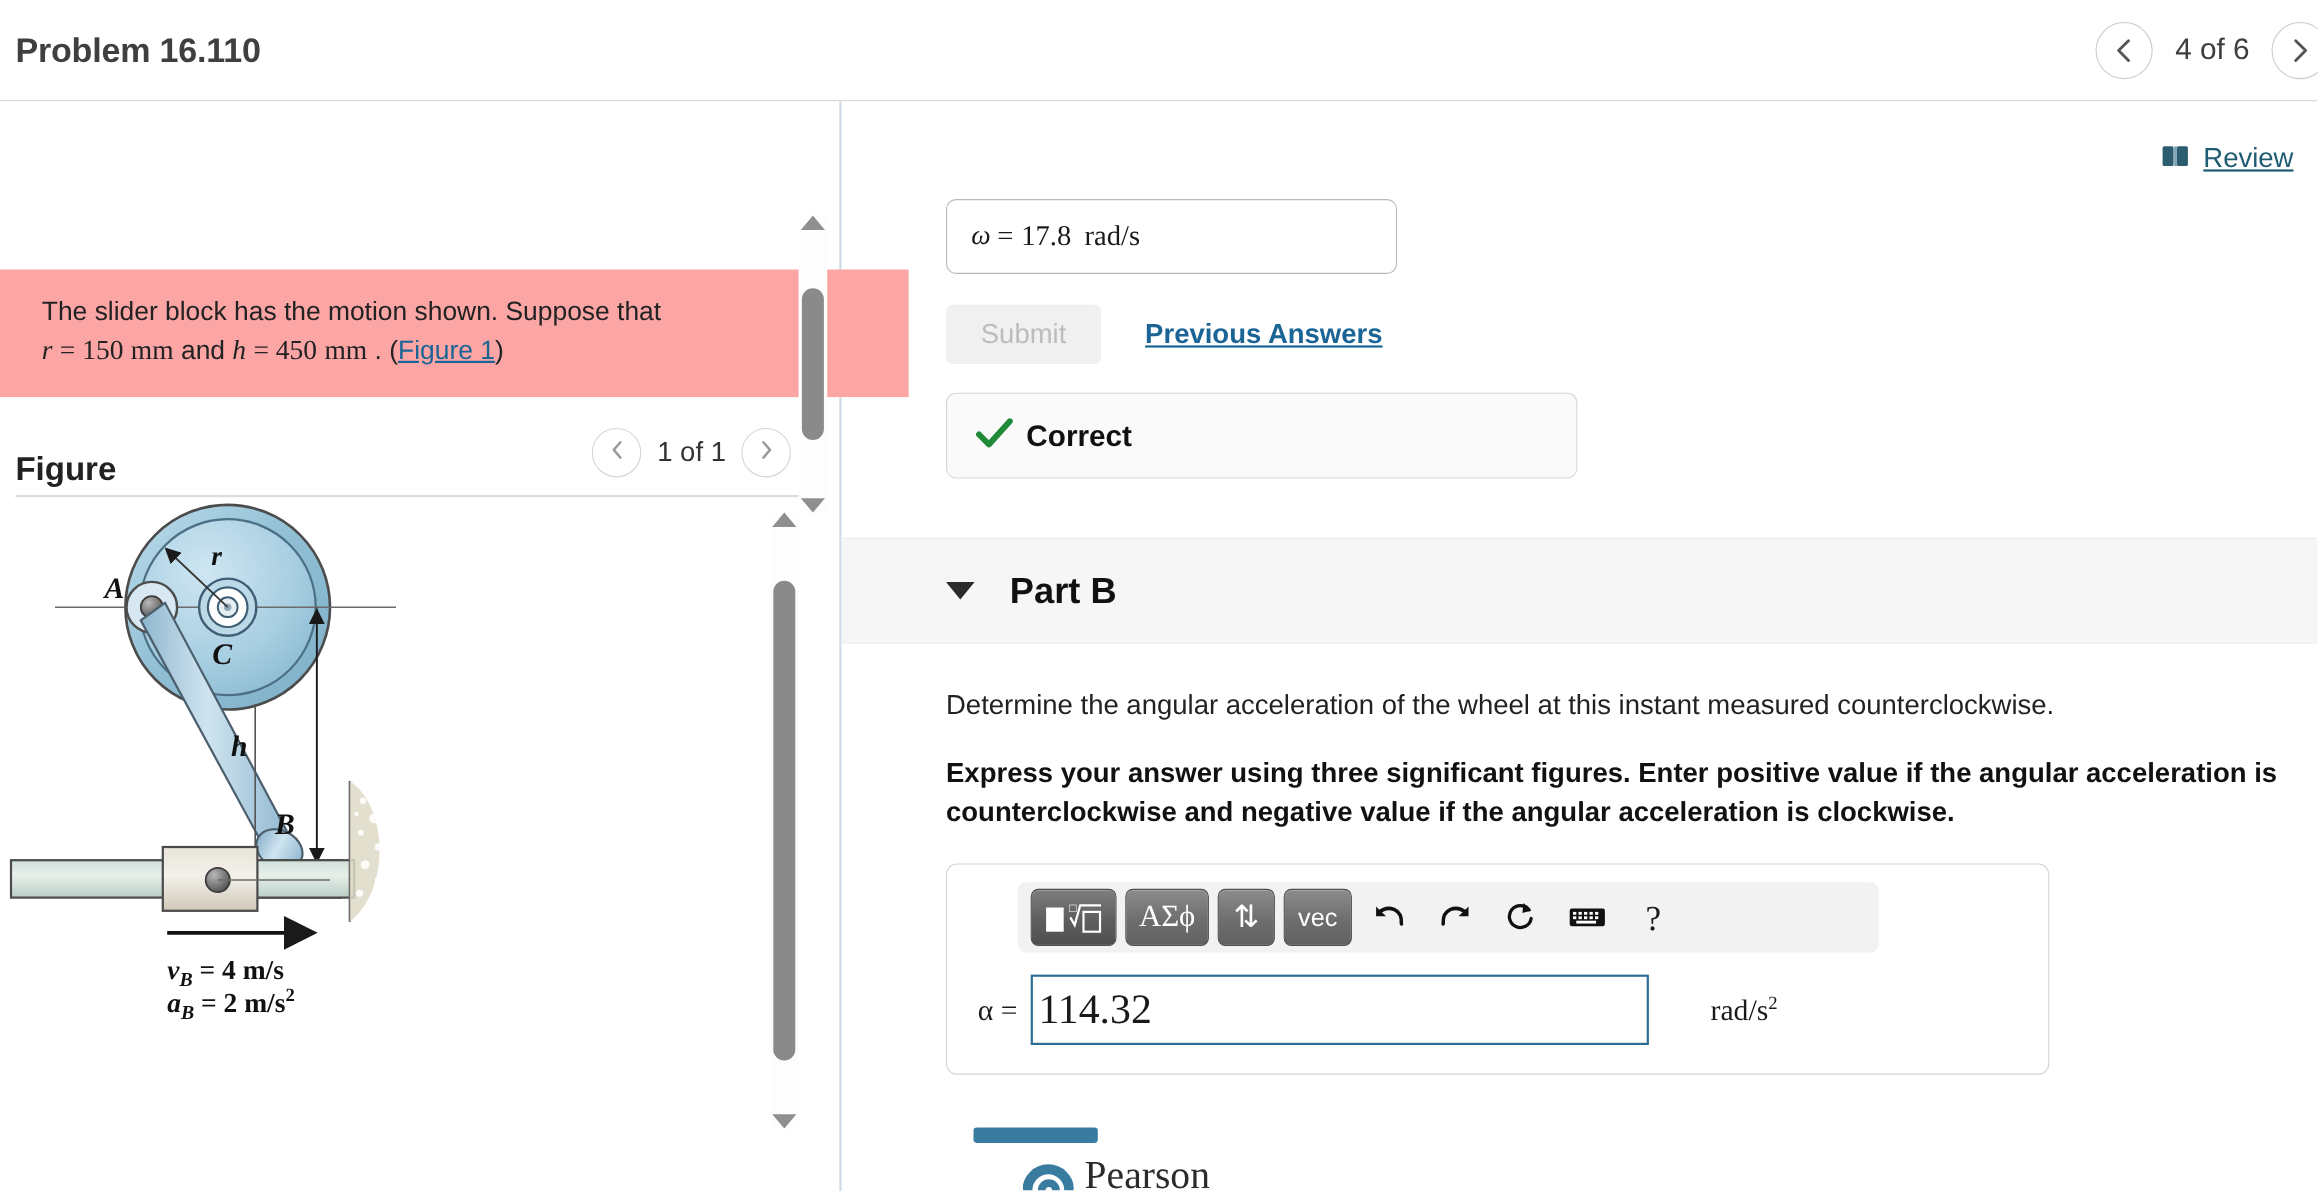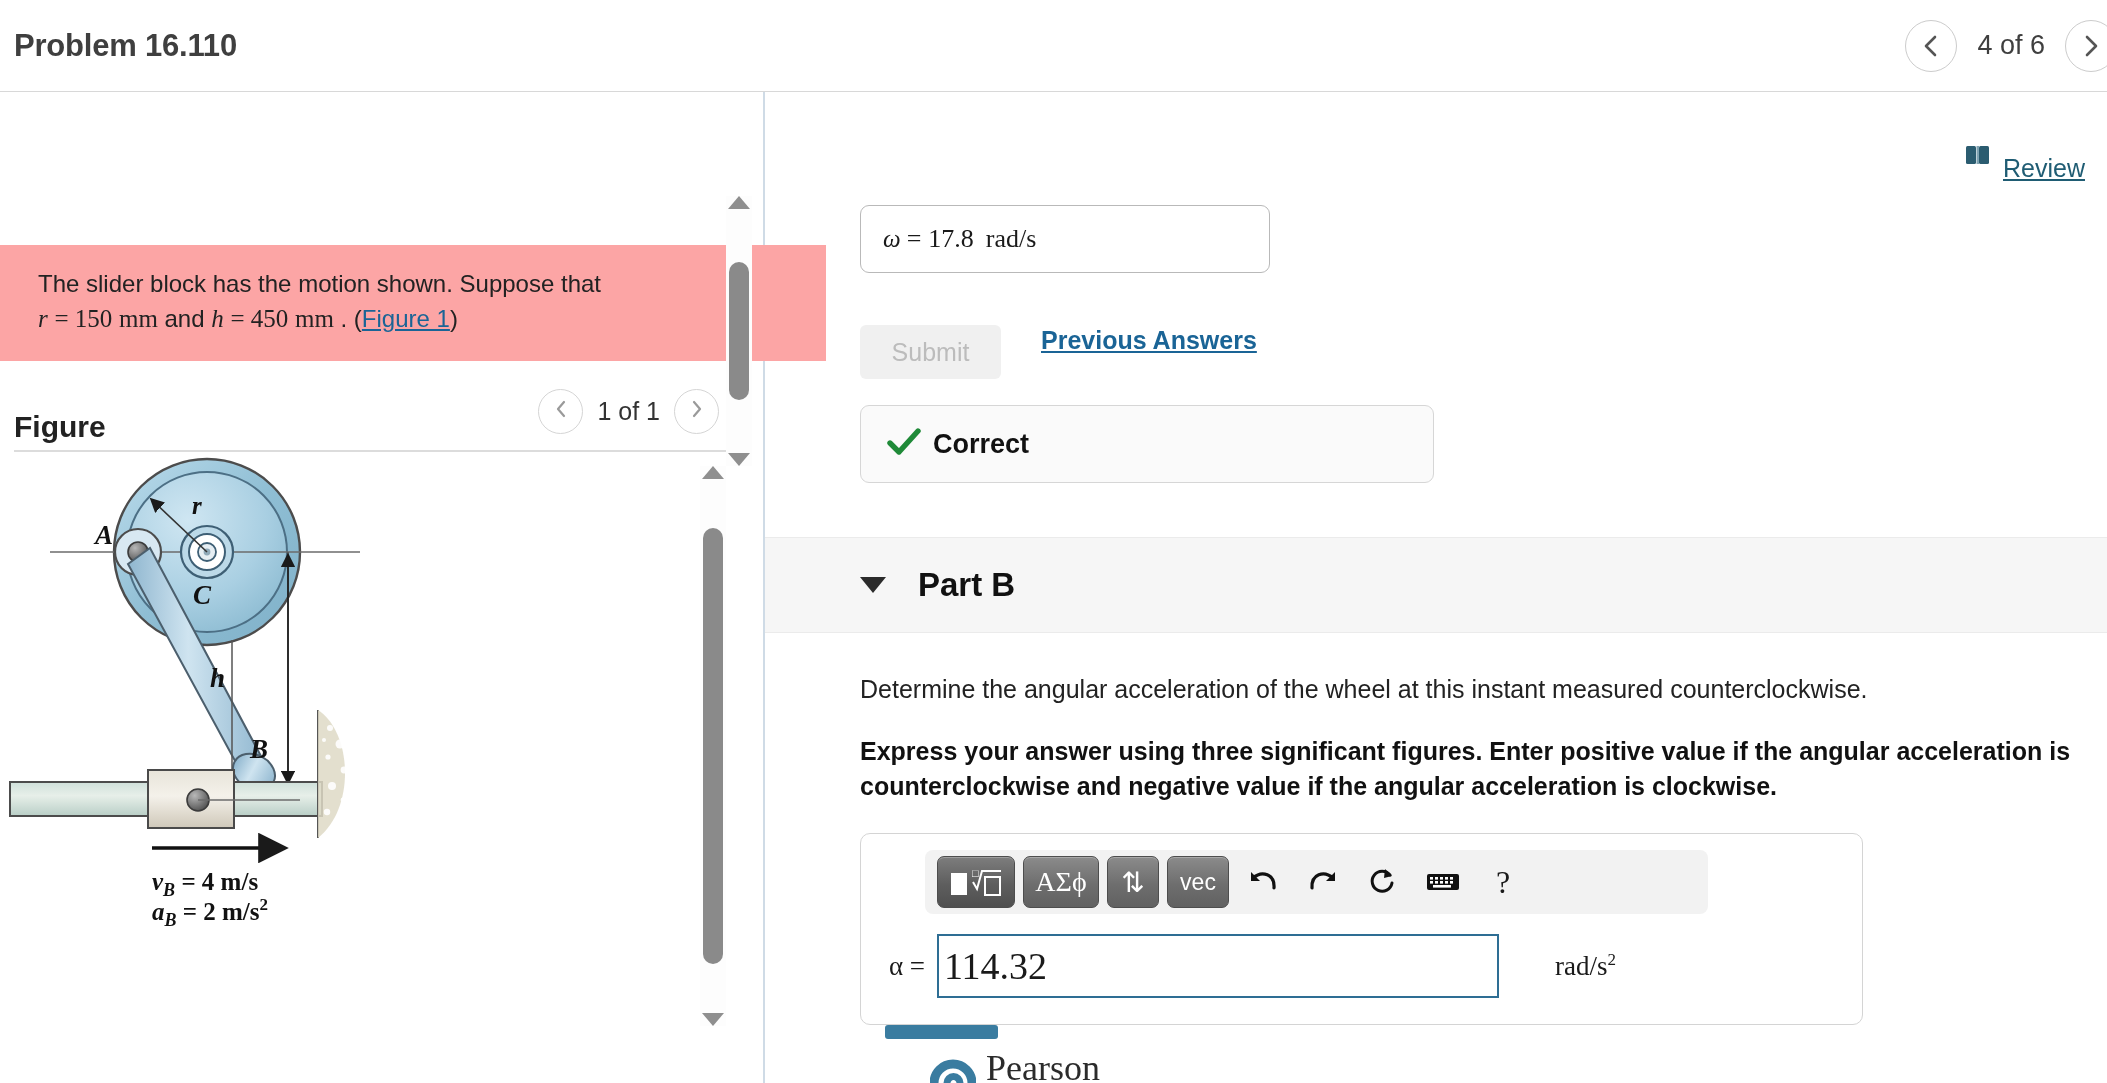--- a/index.html
+++ b/index.html
@@ -156,21 +156,20 @@
     display: flex; align-items: center; justify-content: flex-end;
     padding-right: 22px;
     margin-top: 38px;
   }
   #book-icon { margin-right: 12px; }
   #review-link {
     color: #1f5c73;
     text-decoration: underline;
     font-size: 25px;
     cursor: pointer;
-    margin-top: 24px;
   }
 
   #prev-answer-box {
     margin-top: 22px;
     margin-left: 0;
     width: 410px;
     height: 68px;
     border: 1.6px solid #b9b9b9;
     border-radius: 9px;
     display: flex; align-items: center;
@@ -182,21 +181,20 @@
 
   #submit-row { display: flex; align-items: center; margin-top: 28px; gap: 40px; }
   #submit-button {
     width: 141px; height: 54px;
     background: #f0f0f0;
     border: none; border-radius: 6px;
     color: #bcbcbc;
     font-size: 25px;
     font-family: "Liberation Sans", sans-serif;
     cursor: default;
-    margin-top: 24px;
   }
   #previous-answers-link {
     color: #1a6496;
     text-decoration: underline;
     font-size: 25px;
     font-weight: bold;
     cursor: pointer;
   }
 
   #correct-box {

